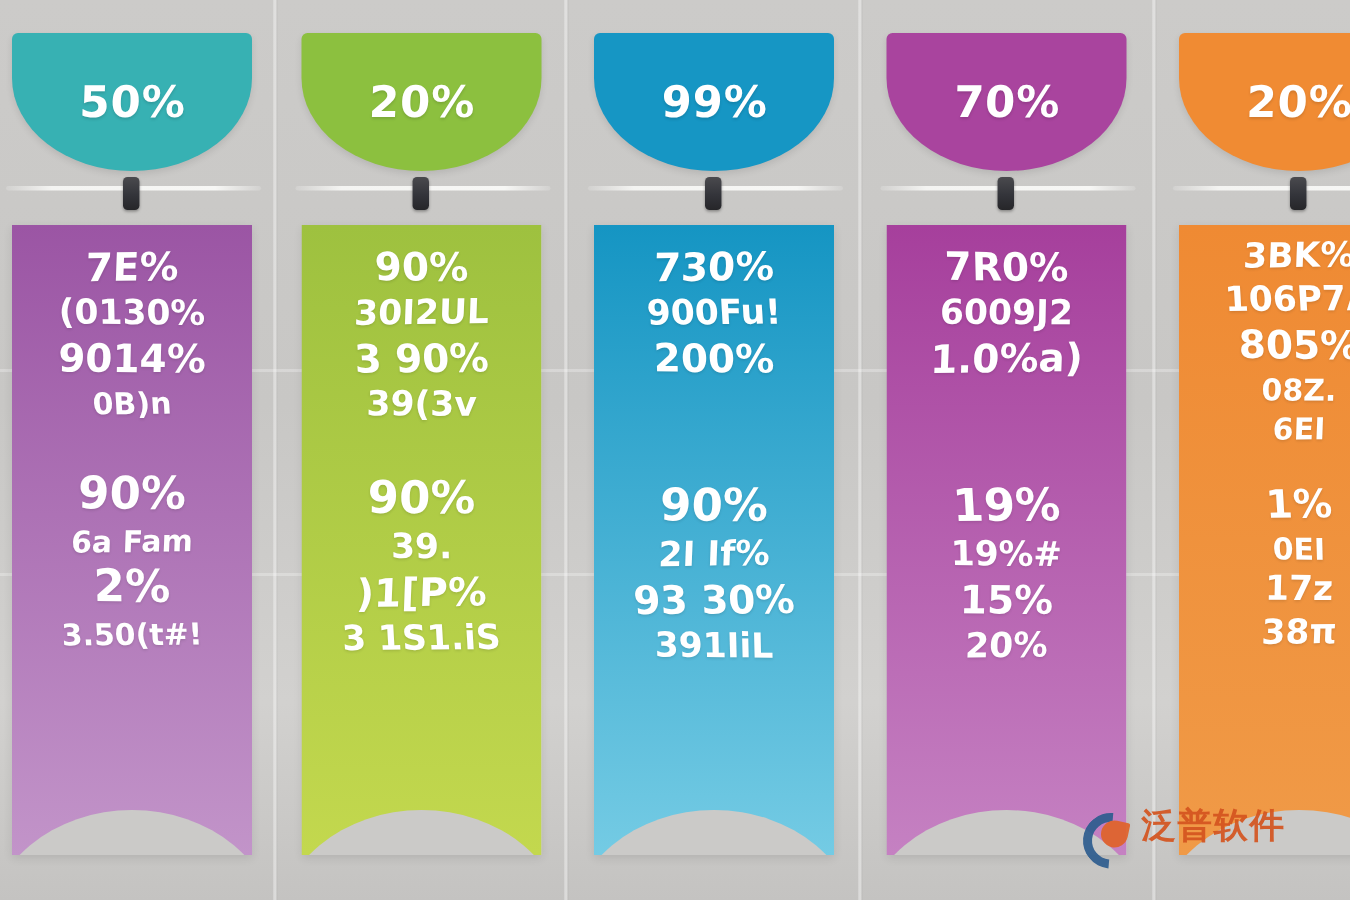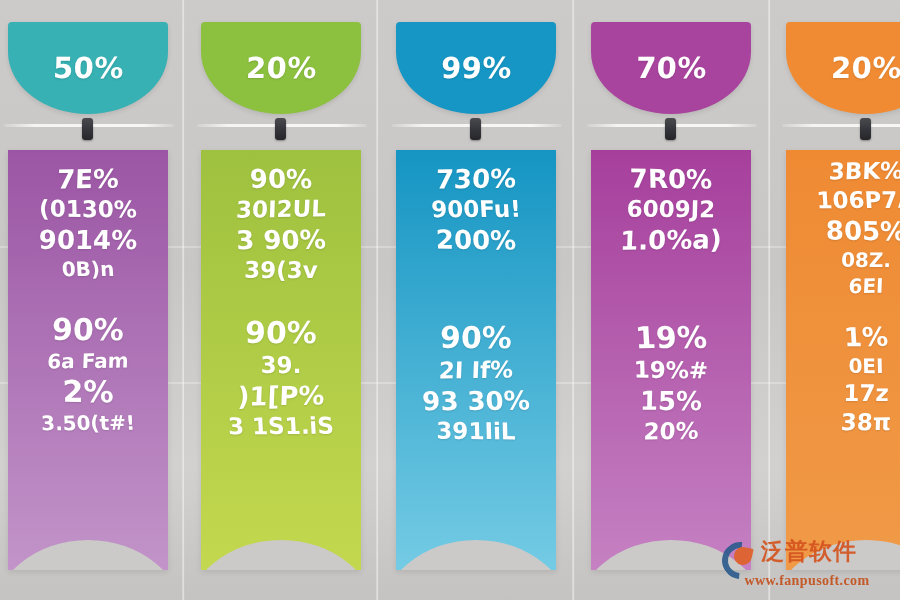--- a/index.html
+++ b/index.html
@@ -350,16 +350,15 @@
   </div>
 
   <div id="watermark">
     <div class="wm-row">
       <span class="wm-mark">
         <span class="c1"></span>
         <span class="c2"></span>
       </span>
       <span class="wm-cn">泛普软件</span>
     </div>
-    <div class="wm-url">www.fanpusoft.com</div>
   </div>
 
 </div>
 
 </body></html>

